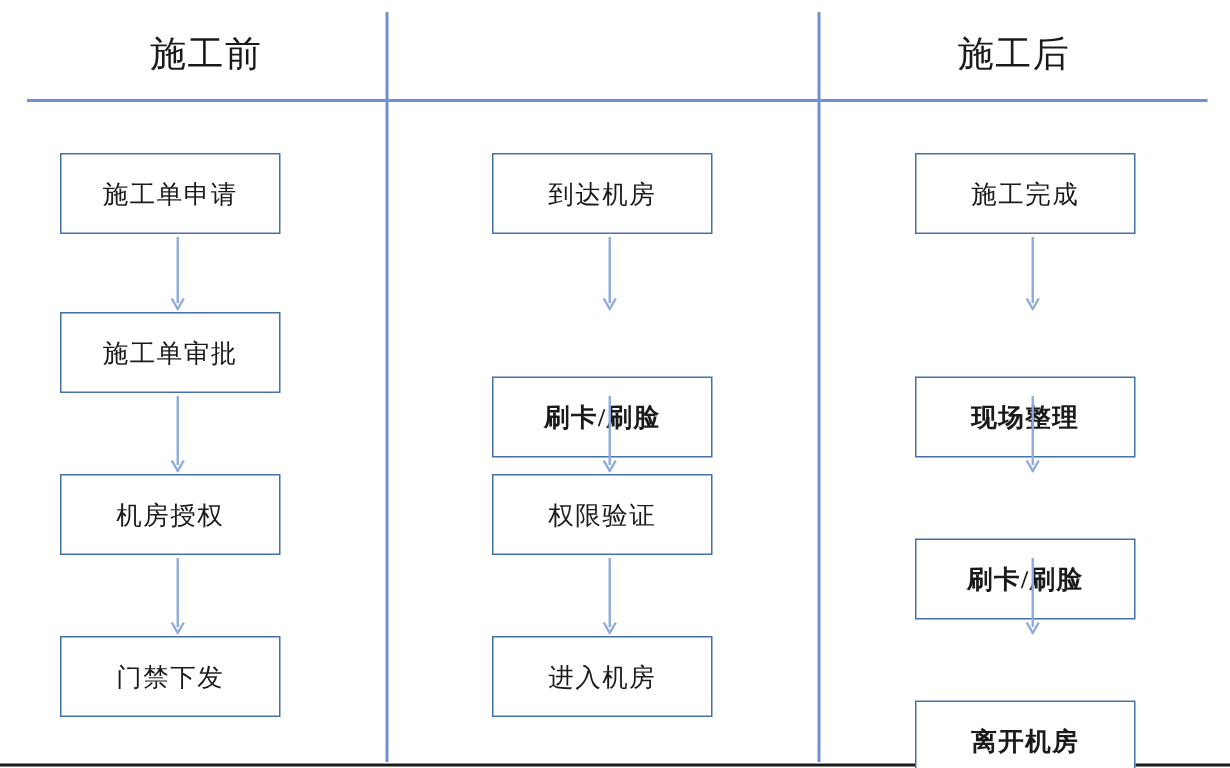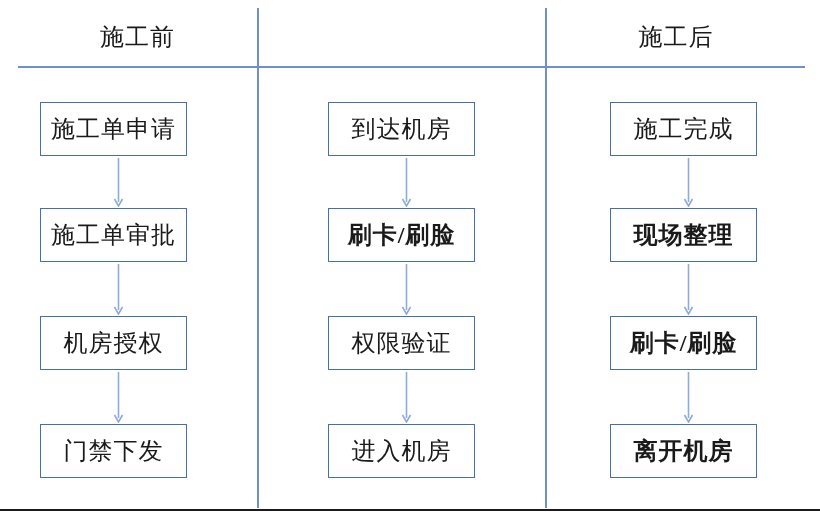--- a/index.html
+++ b/index.html
@@ -74,31 +74,31 @@
     position: absolute;
     left: 0;
     width: 147px;
     height: 54px;
     box-sizing: border-box;
     border: 1px solid #4472A8;
     background: #ffffff;
     display: flex;
     align-items: center;
     justify-content: center;
-    font-size: 24px;
+    font-size: 17px;
     color: #1a1a1a;
     letter-spacing: 1px;
     white-space: nowrap;
   }
   .node.n0 { top: 0px; }
   .node.n1 { top: 106px; }
   .node.n2 { top: 214px; }
   .node.n3 { top: 322px; }
 
-  .node.bold { font-weight: bold; }
+  .node.bold { font-weight: bold; margin-top: 43px; }
 
   
   .arrow {
     position: absolute;
     left: 72px;
     width: 13px;
   }
   .arrow.a0 { top: 56px;  height: 49px; }
   .arrow.a1 { top: 162px; height: 51px; }
   .arrow.a2 { top: 270px; height: 51px; }

